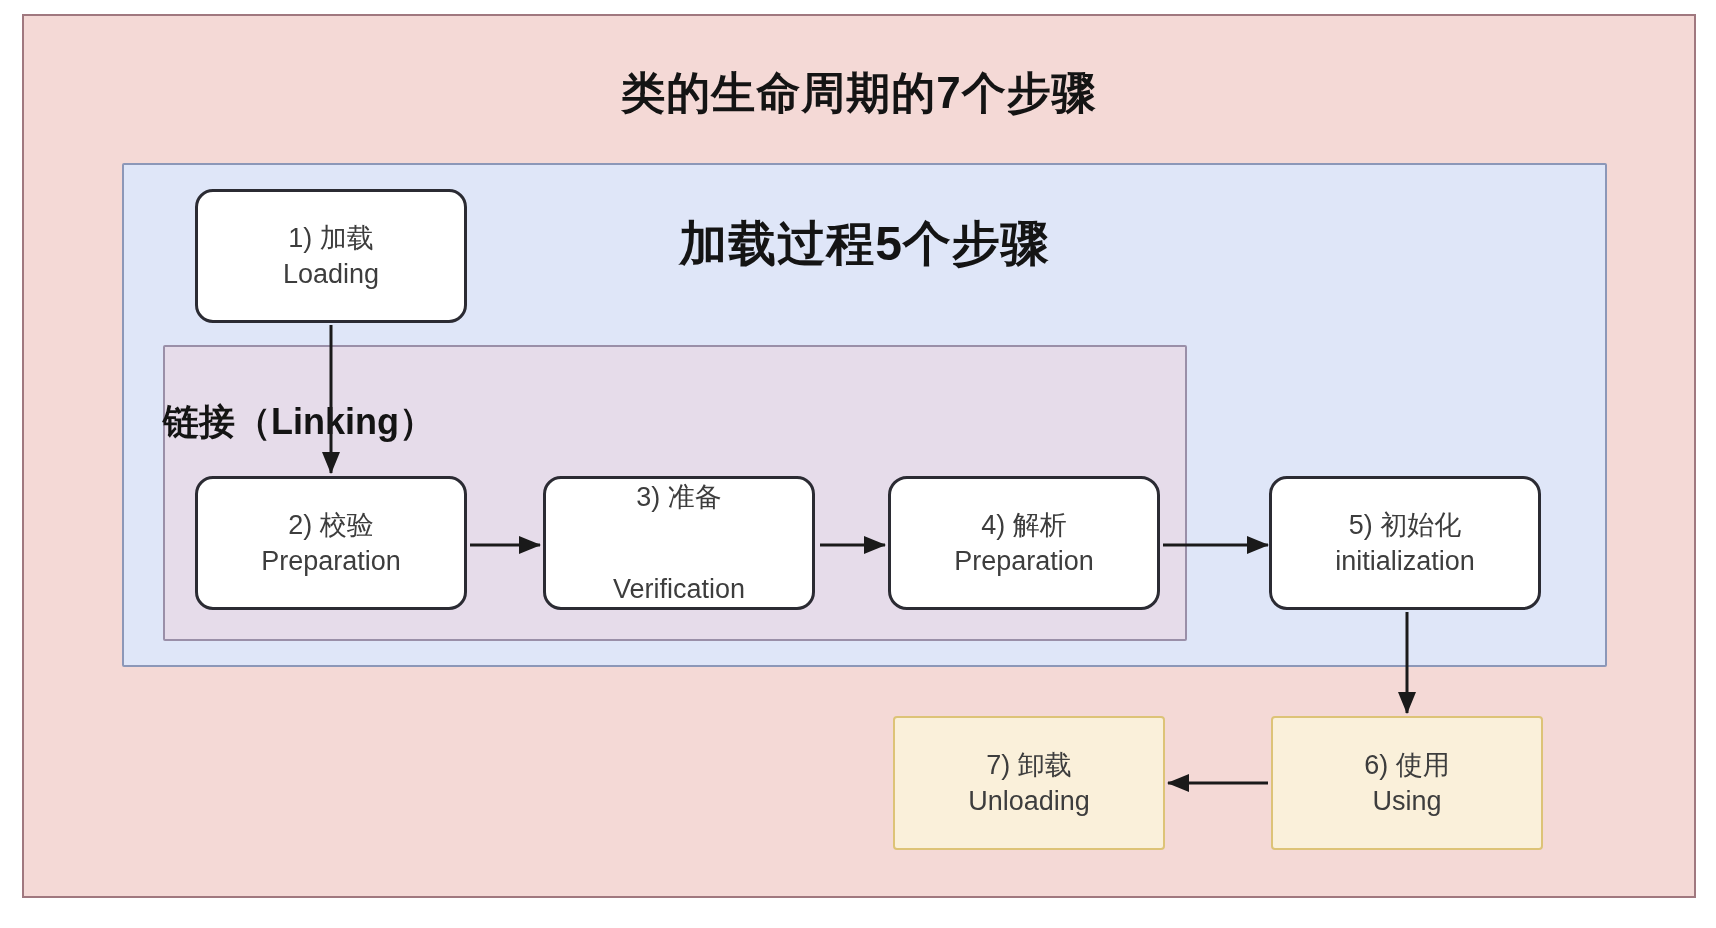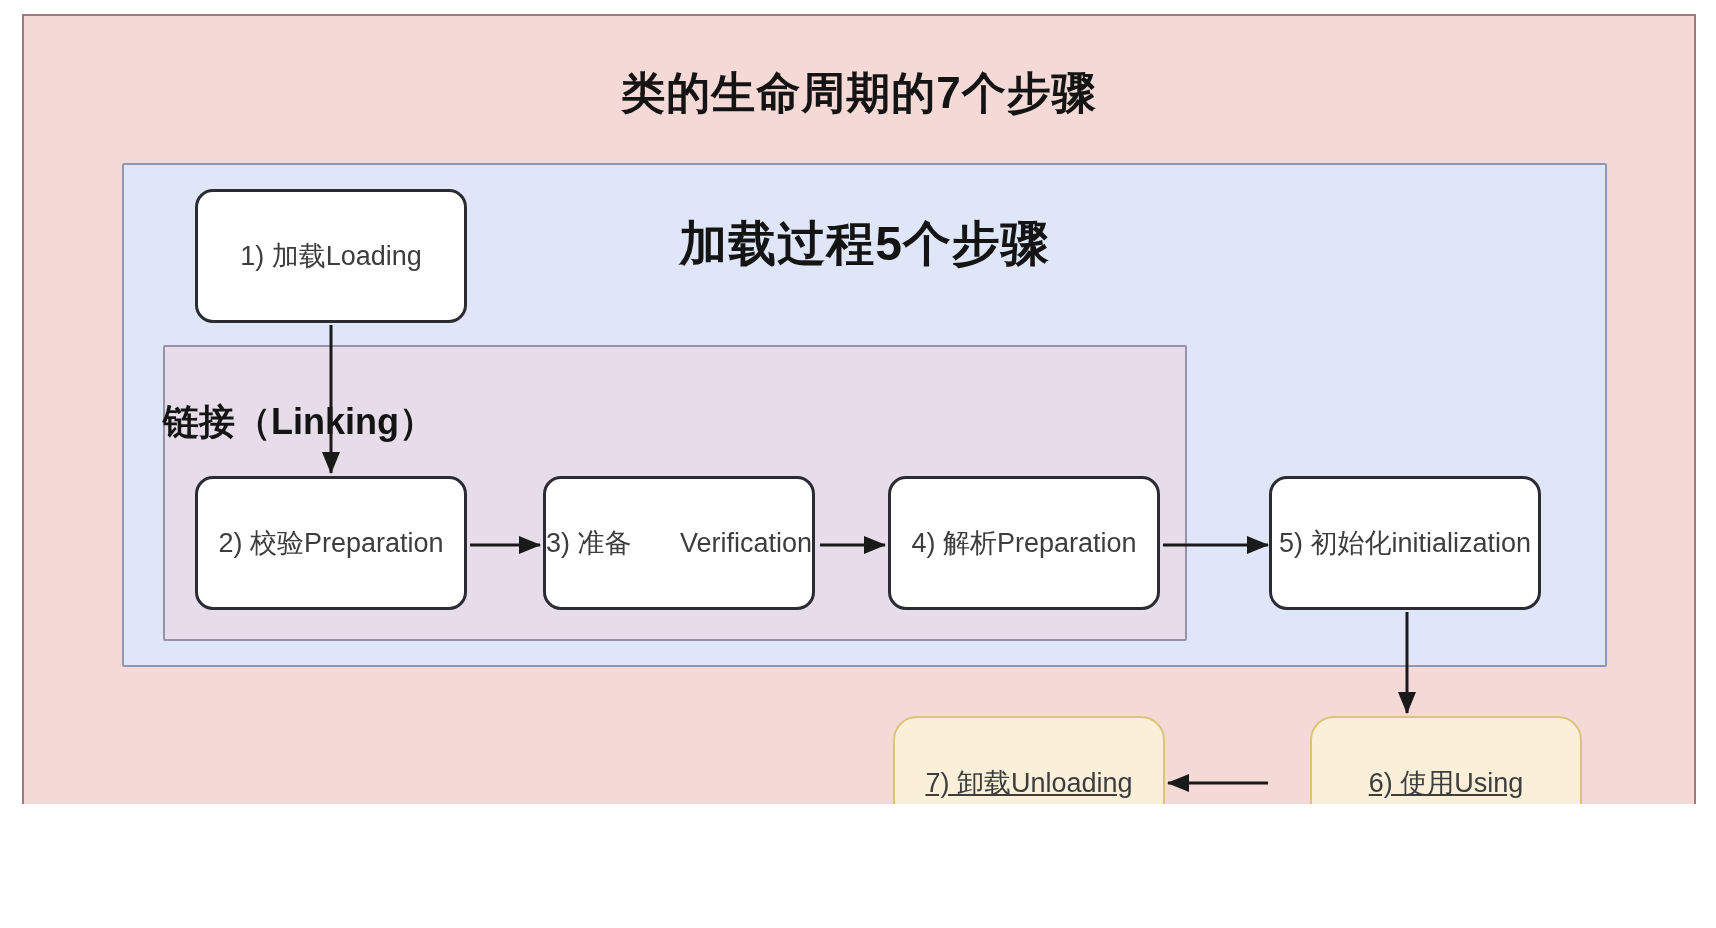--- a/index.html
+++ b/index.html
@@ -4,21 +4,21 @@
 <style>
   html, body {
     margin: 0;
     padding: 0;
     background: #ffffff;
     font-family: "Liberation Sans", "DejaVu Sans", sans-serif;
   }
   .canvas {
     position: relative;
     width: 1716px;
-    height: 804px;
+    height: 928px;
     background: #ffffff;
     overflow: hidden;
   }
   .outer-box {
     position: absolute;
     left: 22px;
     top: 14px;
     width: 1674px;
     height: 884px;
     background: var(--outer-bg, #f4d9d6);
@@ -80,33 +80,32 @@
   }
   .node {
     position: absolute;
     width: 272px;
     height: 134px;
     background: var(--node-bg, #ffffff);
     border: 3px solid var(--node-border, #2b2b33);
     border-radius: 18px;
     box-sizing: border-box;
     display: flex;
-    flex-direction: row;
+    flex-direction: column;
     justify-content: center;
     align-items: center;
     font-size: 27px;
     line-height: 36px;
     color: var(--node-text, #3d3d3d);
     text-align: center;
   }
   .node.end-node {
     background: var(--end-bg, #faf0da);
     border: 2.5px solid var(--end-border, #ddc377);
-    border-radius: 24px;
-    text-decoration: underline;
+    border-radius: 4px;
   }
   .arrows {
     position: absolute;
     left: 0;
     top: 0;
     width: 1716px;
     height: 928px;
     pointer-events: none;
   }
   .arrows line {
@@ -154,31 +153,31 @@
   <div class="node" style="left:195px; top:476px;text-align:center;">
     <div>2) 校验</div>
     <div>Preparation</div>
   </div>
 
   <div class="node" style="left:543px; top:476px;justify-content:space-between;">
     <div>3) 准备</div>
     <div>Verification</div>
   </div>
 
-  <div class="node" style="left:888px; top:476px;">
+  <div class="node" style="left:888px; top:476px;border-radius:19px;">
     <div>4) 解析</div>
     <div>Preparation</div>
   </div>
 
   <div class="node" style="left:1269px; top:476px;">
     <div>5) 初始化</div>
     <div>initialization</div>
   </div>
 
-  <div class="node end-node" style="left:1271px; top:716px;margin-left:39px;">
+  <div class="node end-node" style="left:1271px; top:716px;">
     <div>6) 使用</div>
     <div>Using</div>
   </div>
 
   <div class="node end-node" style="left:893px; top:716px;">
     <div>7) 卸载</div>
     <div>Unloading</div>
   </div>
 
 </div>

